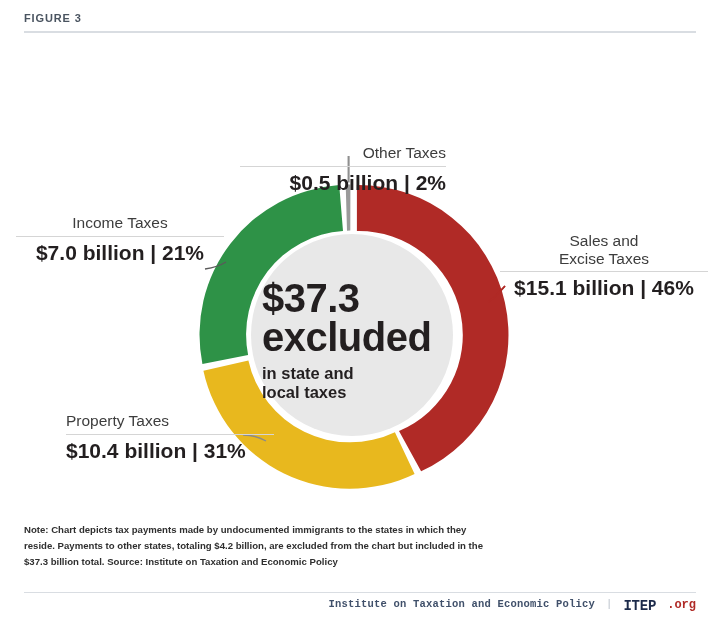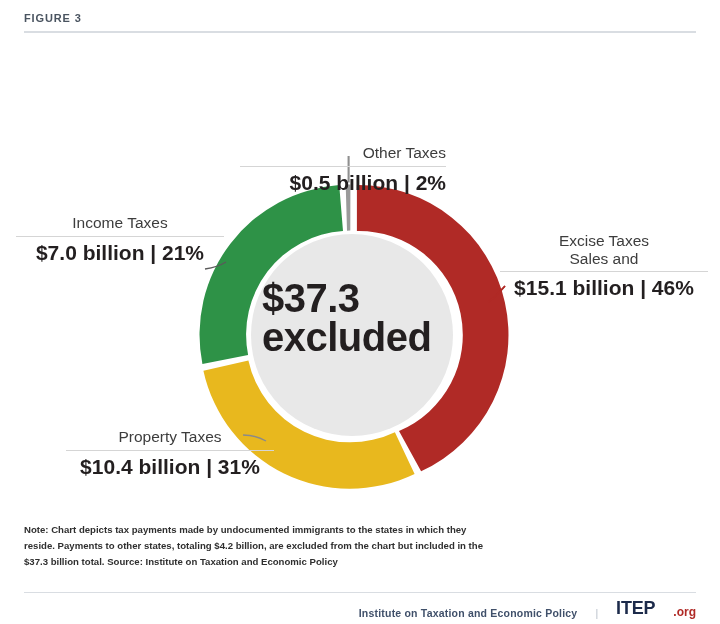--- a/index.html
+++ b/index.html
@@ -105,21 +105,21 @@
   }
   .callout .val {
     font-size: 21px;
     font-weight: bold;
     color: #231f20;
     white-space: nowrap;
   }
   .cal-other { left: 240px; top: 16px; width: 206px; text-align: right; margin-top: 24px; }
   .cal-sales { left: 500px; top: 128px; width: 208px; text-align: center; }
   .cal-income { left: 16px; top: 110px; width: 208px; text-align: center; }
-  .cal-property { left: 66px; top: 324px; width: 208px; text-align: center; }
+  .cal-property { left: 66px; top: 308px; width: 208px; }
 
   
   .footnote {
     position: absolute;
     left: 24px;
     top: 522px;
     width: 470px;
     font-size: 9.6px;
     line-height: 1.66;
     font-weight: bold;
@@ -133,28 +133,29 @@
     top: 592px;
     width: 672px;
     height: 1px;
     background: #d9dde2;
   }
   .footer-credit {
     position: absolute;
     right: 24px;
     top: 598px;
     display: flex;
-    align-items: flex-end;
-    gap: 18px;
+    align-items: flex-start;
+    gap: 11px;
     font-size: 10.5px;
     font-weight: bold;
+    font-family: Liberation Mono, monospace;
   }
   .footer-credit .org-name { color: #40506a; letter-spacing: 0.2px; }
   .footer-credit .bar { color: #b9c0ca; font-weight: normal; }
-  .footer-credit .itep { color: #1c2a4a; font-size: 18px; letter-spacing: -0.2px; }
+  .footer-credit .itep { color: #1c2a4a; font-size: 14px; letter-spacing: -0.2px; }
   .footer-credit .dotorg { color: #b02a26; font-size: 12px; }
 </style>
 </head>
 <body>
 
 <div id="figure-root">
 
   <div class="fig-kicker">FIGURE 3</div>
   <div class="header-rule"></div>
 
@@ -174,32 +175,36 @@
       <path d="M 348.6 78.5 L 348.6 52" stroke="#8f8f8f" stroke-width="2.1" fill="none"></path>
       <path d="M 497 190 L 505 182" stroke="#b02a26" stroke-width="1.6" fill="none"></path>
       <path d="M 488 198 Q 497 192 505 182" stroke="#b02a26" stroke-width="1.6" fill="none"></path>
       <path d="M 226 158 Q 218 163 205 165" stroke="#5a5a5a" stroke-width="1.4" fill="none"></path>
       <path d="M 266 337 Q 256 331 243 331" stroke="#8a8a8a" stroke-width="1.4" fill="none"></path>
     </svg>
 
     <div class="center-stack">
       <div class="center-big">$37.3</div>
       <div class="center-big">excluded</div>
+      <div class="center-sub">
+        <div>in state and</div>
+        <div>local taxes</div>
+      </div>
     </div>
 
     <div class="callout cal-other">
       <div class="cat">Other Taxes</div>
       <div class="rule"></div>
       <div class="val">$0.5 billion | 2%</div>
     </div>
 
     <div class="callout cal-sales">
       <div class="cat">
+        <div>Sales and</div>
         <div>Excise Taxes</div>
-        <div>Sales and</div>
       </div>
       <div class="rule"></div>
       <div class="val">$15.1 billion | 46%</div>
     </div>
 
     <div class="callout cal-income">
       <div class="cat">
         <div>Income Taxes</div>
       </div>
       <div class="rule"></div>

